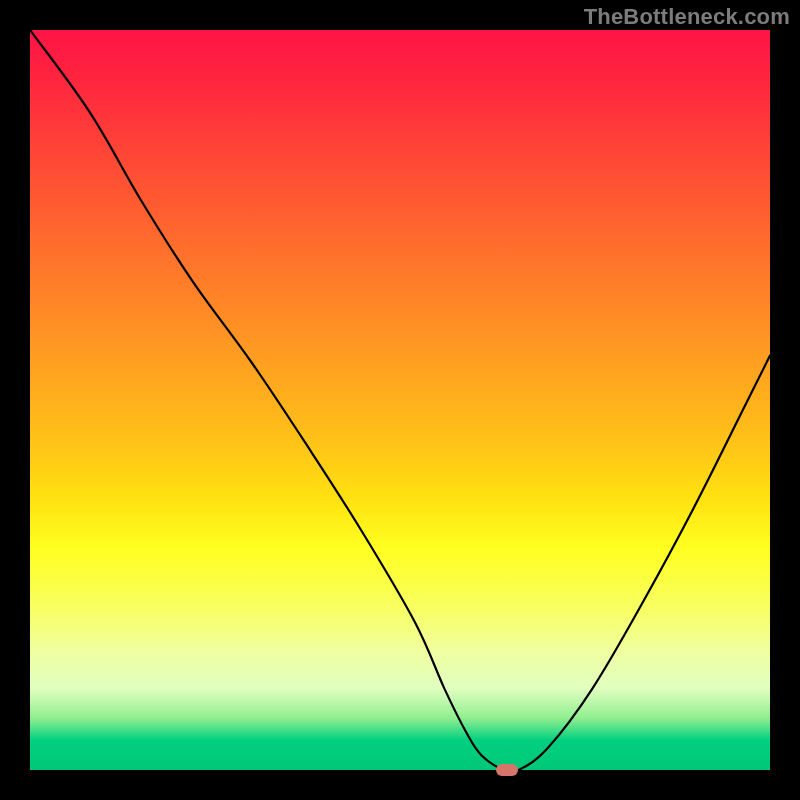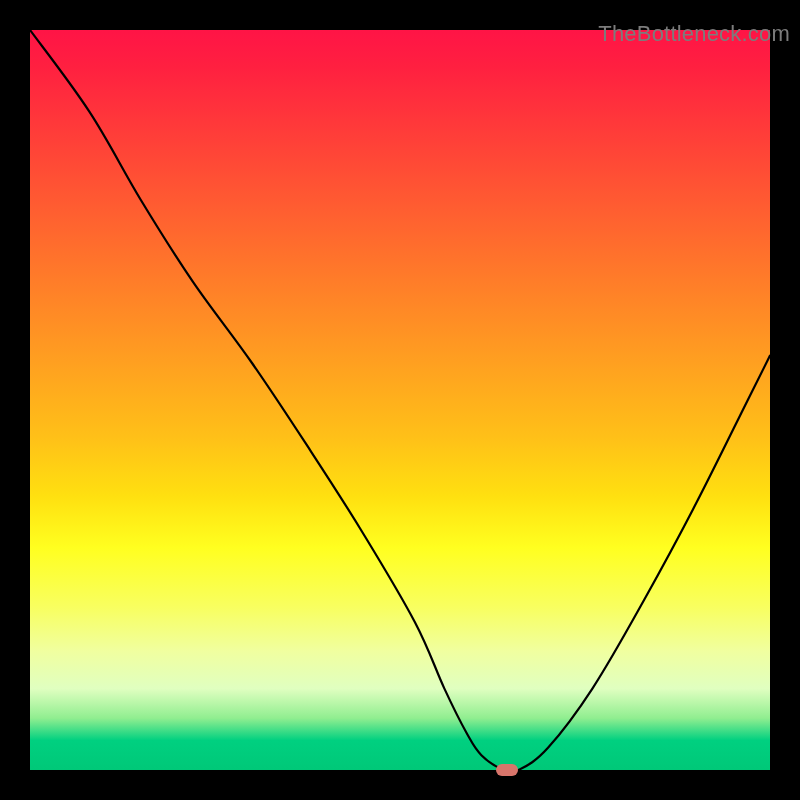--- a/index.html
+++ b/index.html
@@ -49,26 +49,26 @@
   .marker {
     position: absolute;
     width: 22px;
     height: 12px;
     border-radius: 6px;
     background: #d8756b;
     transform: translate(-50%, -50%);
   }
   .attribution {
     position: absolute;
-    top: 21px;
+    top: 4px;
     right: 10px;
     font-family: Arial, Helvetica, sans-serif;
     font-size: 22px;
     color: #7c7c7c;
-    font-weight: 400;
+    font-weight: 700;
     letter-spacing: 0.2px;
   }
 </style>
 </head>
 <body>
 
 <div class="chart-container">
 
   <div class="plot-area">
     <svg class="curve-svg" viewBox="0 0 740 740" preserveAspectRatio="none">

